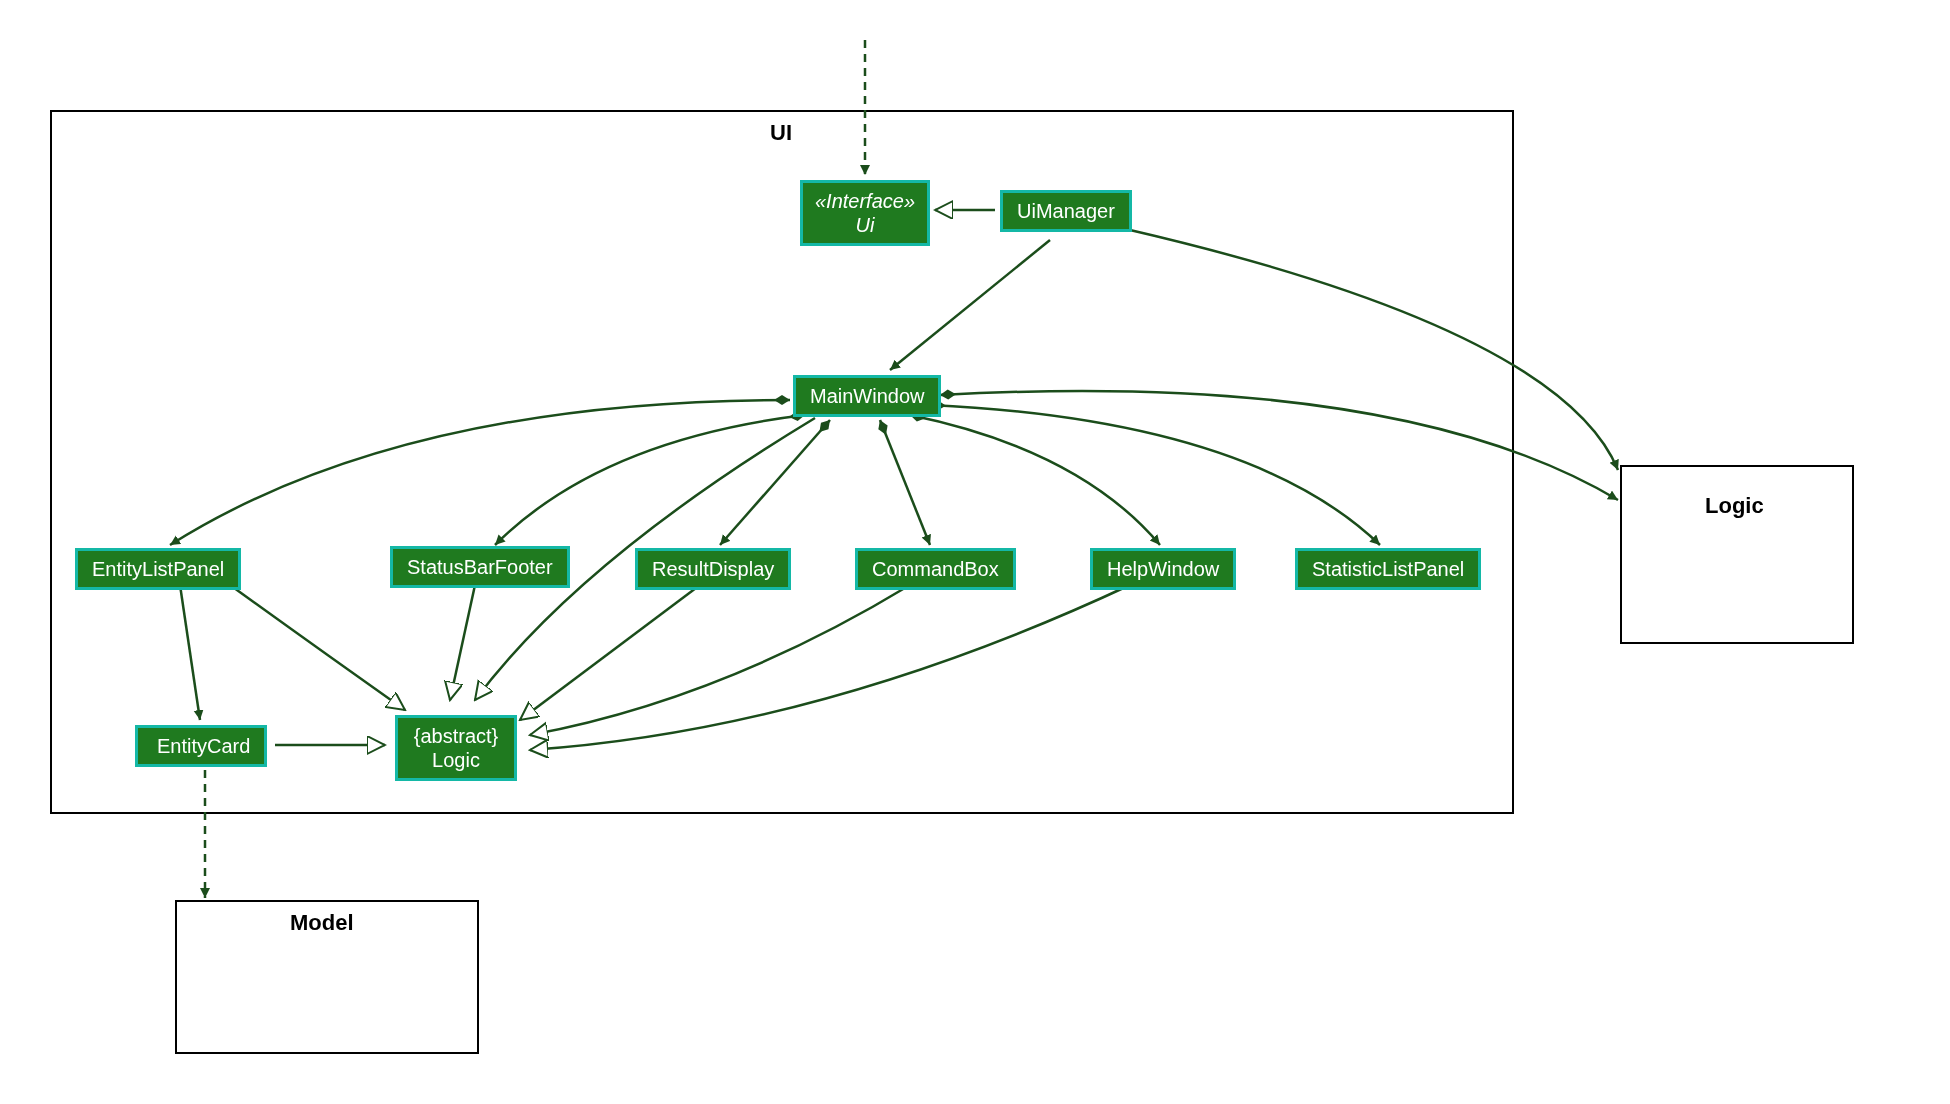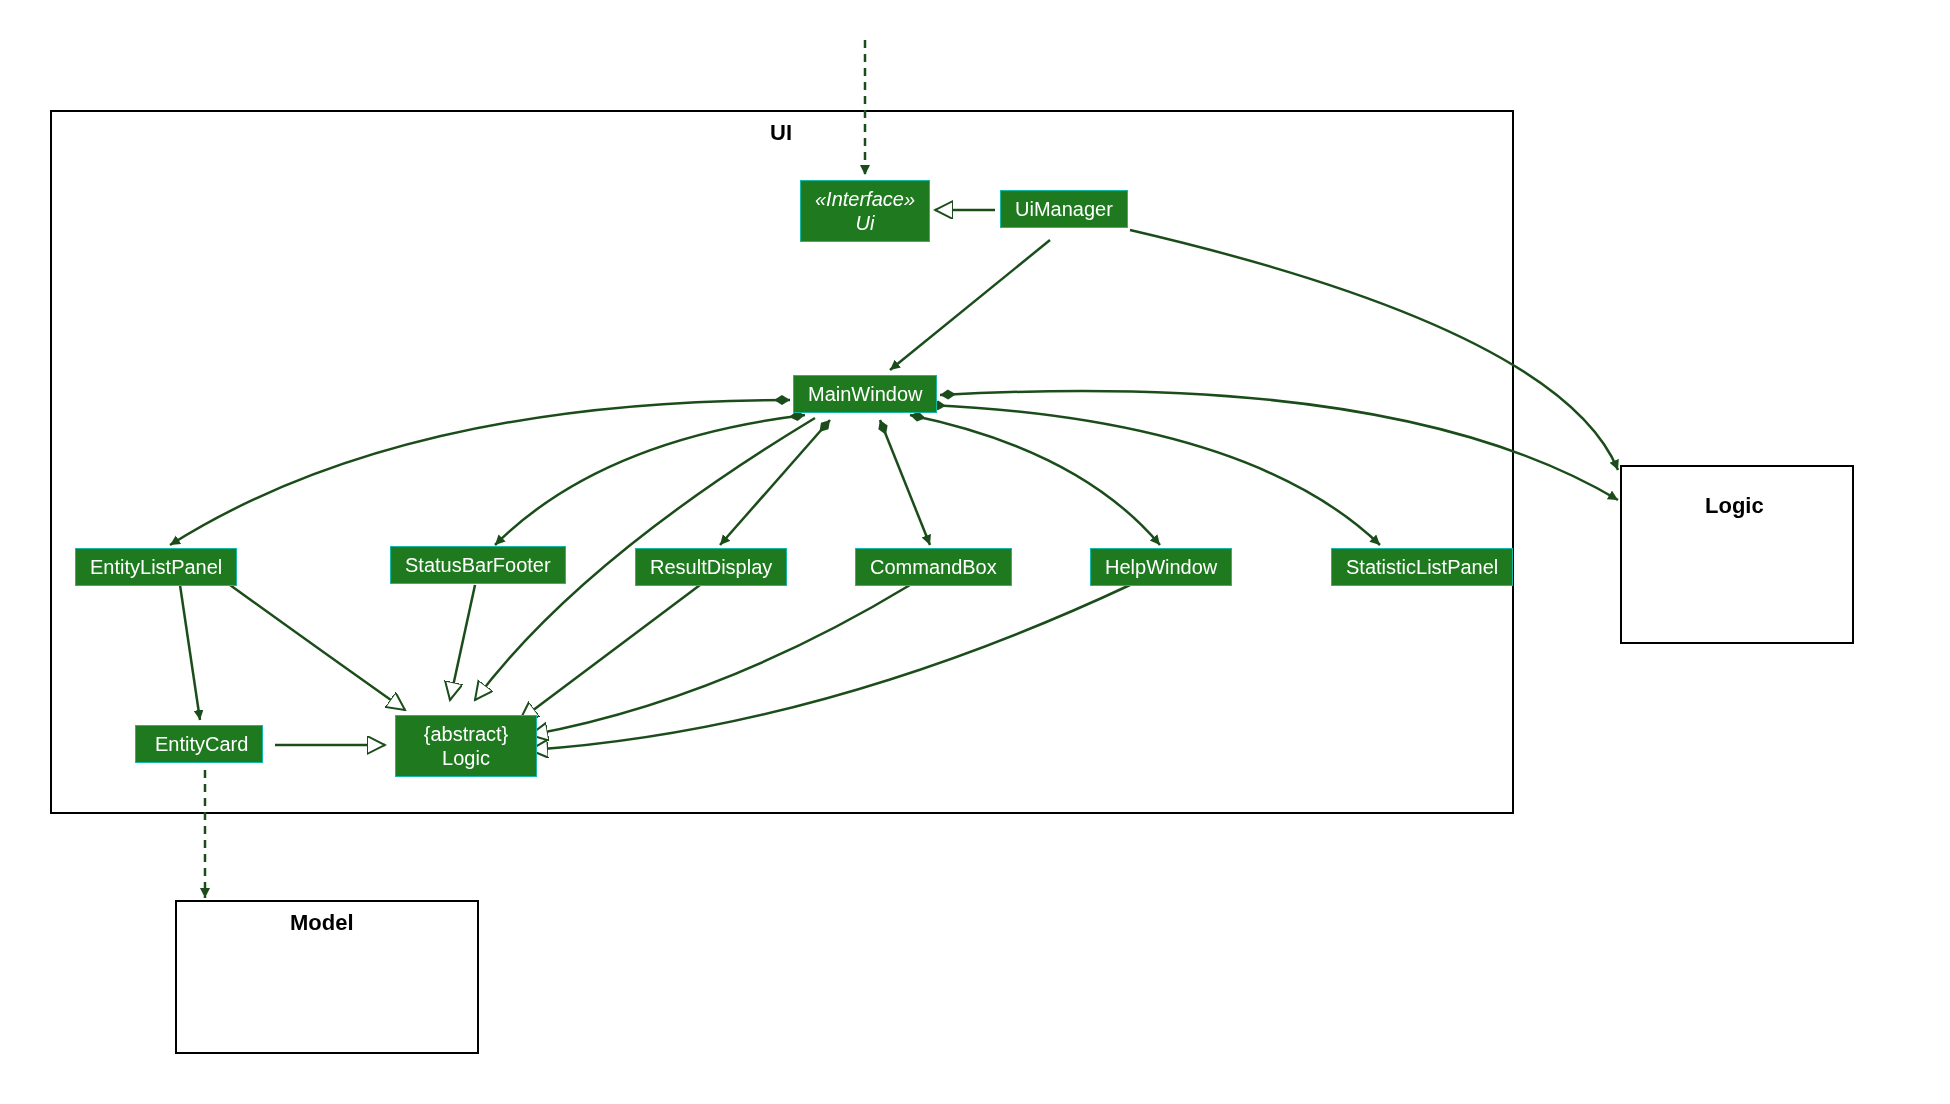--- a/index.html
+++ b/index.html
@@ -25,21 +25,21 @@
     .node {
       position: absolute;
       background: #1f7a1f;
       color: white;
       display: flex;
       flex-direction: column;
       align-items: center;
       justify-content: center;
       font-size: 20px;
       line-height: 1.2;
-      border: 1px solid #14b8a6;
+      border: 3px solid #14b8a6;
       padding: 6px 14px;
       box-sizing: border-box;
       white-space: nowrap;
     }
     .node .italic { font-style: italic; }
     svg.edges {
       position: absolute;
       top: 0;
       left: 0;
       width: 1950px;
@@ -142,24 +142,24 @@
 </div>
 
 <div class="node" style="left:855px; top:548px;text-align:center;">
   <span>CommandBox</span>
 </div>
 
 <div class="node" style="left:1090px; top:548px;">
   <span>HelpWindow</span>
 </div>
 
-<div class="node" style="left:1295px; top:548px;margin-left:36px;">
+<div class="node" style="left:1295px; top:548px;">
   <span>StatisticListPanel</span>
 </div>
 
 <div class="node" style="left:135px; top:725px;padding-left:19px;">
   <span>EntityCard</span>
 </div>
 
-<div class="node" style="left:395px; top:715px; width:142px;">
+<div class="node" style="left:395px; top:715px; width:122px;">
   <span>{abstract}</span>
   <span>Logic</span>
 </div>
 
 </body></html>

